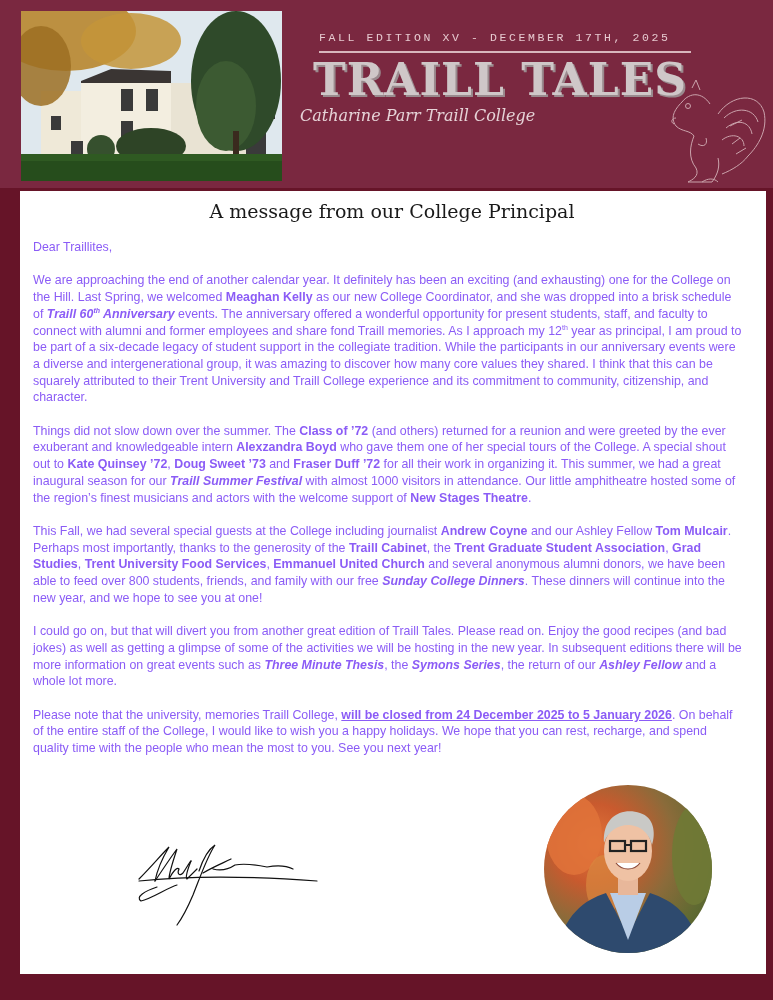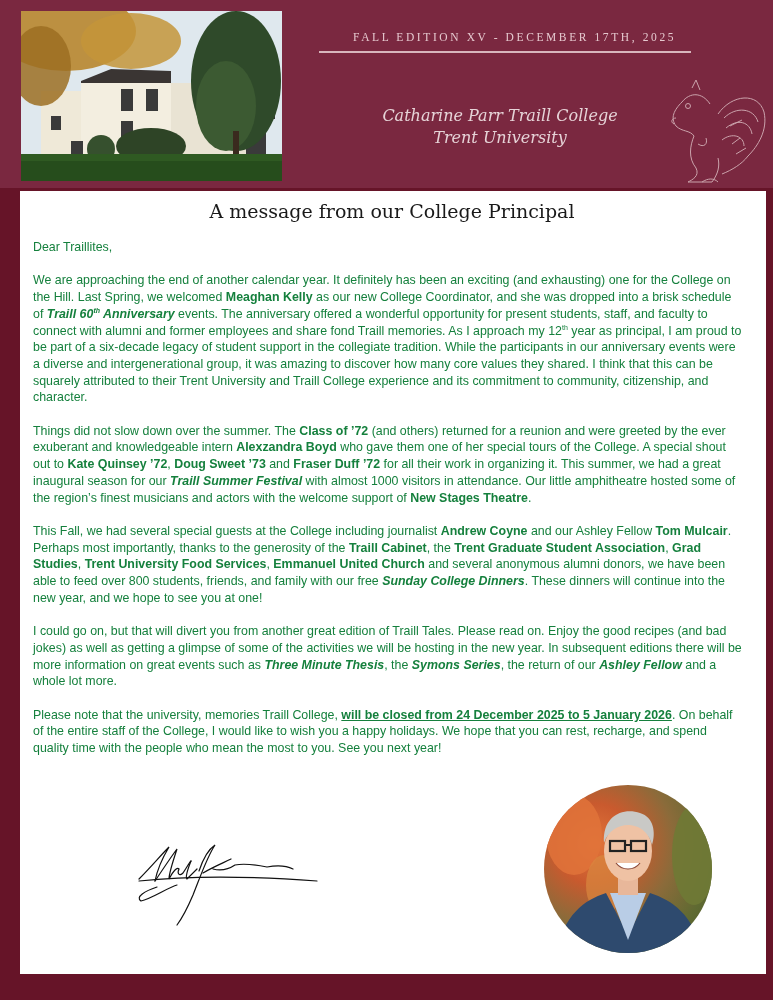--- a/index.html
+++ b/index.html
@@ -12,54 +12,54 @@
     position: absolute; left: 0; top: 0; width: 773px; height: 188px;
     background: #7a2840;
   }
   .photo {
     position: absolute; left: 21px; top: 11px; width: 261px; height: 170px;
     overflow: hidden; background: #7aa55a;
   }
   .photo svg { display: block; }
   .edition {
     position: absolute; left: 319px; top: 31px; width: 372px;
-    font-family: Liberation Serif, serif; font-size: 11.5px; letter-spacing: 2.6px;
-    color: #e6c9cf; white-space: nowrap; margin-left: 34px;
+    font-family: Liberation Mono, monospace; font-size: 11.5px; letter-spacing: 2.6px;
+    color: #e6c9cf; white-space: nowrap;
   }
   .rule {
     position: absolute; left: 319px; top: 51px; width: 372px; height: 2px;
     background: #d8b6bd;
   }
   .masthead {
     position: absolute; left: 300px; top: 54px; width: 400px; text-align: center;
     font-family: "DejaVu Serif", serif; font-weight: bold; font-size: 44px;
     color: #cfc7c8; letter-spacing: 1px;
     text-shadow: 2px 2px 0 #9a8a8e;
   }
   .subtitle {
-    position: absolute; left: 300px; width: 400px; text-align: center;
+    position: absolute; left: 300px; width: 400px; 
     font-family: "DejaVu Serif", serif; font-style: italic; font-size: 16px;
     color: #e6d3d7;
   }
   .sub1 { top: 106px; }
   .sub2 { top: 128px; }
   .squirrel { position: absolute; left: 662px; top: 74px; width: 106px; height: 114px; }
 
   .panel {
     position: absolute; left: 20px; top: 191px; width: 746px; height: 783px;
     background: #ffffff;
   }
   .panel-title {
     position: absolute; left: 0; top: 9px; width: 744px; text-align: center;
     font-family: "DejaVu Serif", serif; font-size: 19px; color: #1a1a1a;
   }
   .body-text {
     position: absolute; left: 13px; top: 48px; width: 712px;
     font-family: "Liberation Sans", sans-serif; font-size: 12.4px; line-height: 16.7px;
-    color: #15803d;
+    color: #8b5cf6;
   }
   .body-text p { margin: 0 0 16.7px 0; }
   .body-text b { font-weight: bold; margin-top: 32px; }
   .body-text .bi { font-weight: bold; font-style: italic; }
   .body-text sup { font-size: 7px; line-height: 0; }
   .body-text u { text-decoration: underline; font-weight: bold; }
   .signature { position: absolute; left: 97px; top: 636px; width: 240px; height: 100px; }
   .portrait {
     position: absolute; left: 524px; top: 594px; width: 168px; height: 168px;
     border-radius: 50%; overflow: hidden;
@@ -97,22 +97,22 @@
       <ellipse cx="20" cy="55" rx="30" ry="40" fill="#9c6e22" opacity="0.85"></ellipse>
       <ellipse cx="110" cy="30" rx="50" ry="28" fill="#c4953a" opacity="0.85"></ellipse>
 
       <rect x="0" y="143" width="261" height="27" fill="#2f5a22"></rect>
       <rect x="0" y="150" width="261" height="20" fill="#264d1c"></rect>
     </svg>
   </div>
 
   <div class="edition">FALL EDITION XV - DECEMBER 17TH, 2025</div>
   <div class="rule"></div>
+  <div class="masthead">TRAILL TALES</div>
   <div class="subtitle sub1">Catharine Parr Traill College</div>
-  <div class="subtitle sub2">Trent University</div>
 
   <svg class="squirrel" viewBox="0 0 106 114">
     <g fill="none" stroke="#d9b9bf" stroke-width="1" opacity="0.85">
       <path d="M48 30 C40 18 28 18 20 28 C12 36 8 44 14 52 C20 58 28 56 32 62 C28 72 26 84 34 94 C38 102 30 106 26 108 L50 108 C56 100 58 92 56 84"></path>
       <path d="M30 14 L34 6 L38 16"></path>
       <circle cx="26" cy="32" r="2.5"></circle>
       <path d="M14 44 C10 44 8 48 12 50"></path>
       <path d="M56 40 C70 20 96 18 102 38 C106 56 96 72 86 82 C80 90 70 96 60 100"></path>
       <path d="M62 44 C74 32 92 34 96 48"></path>
       <path d="M64 54 C76 44 88 48 90 60"></path>

